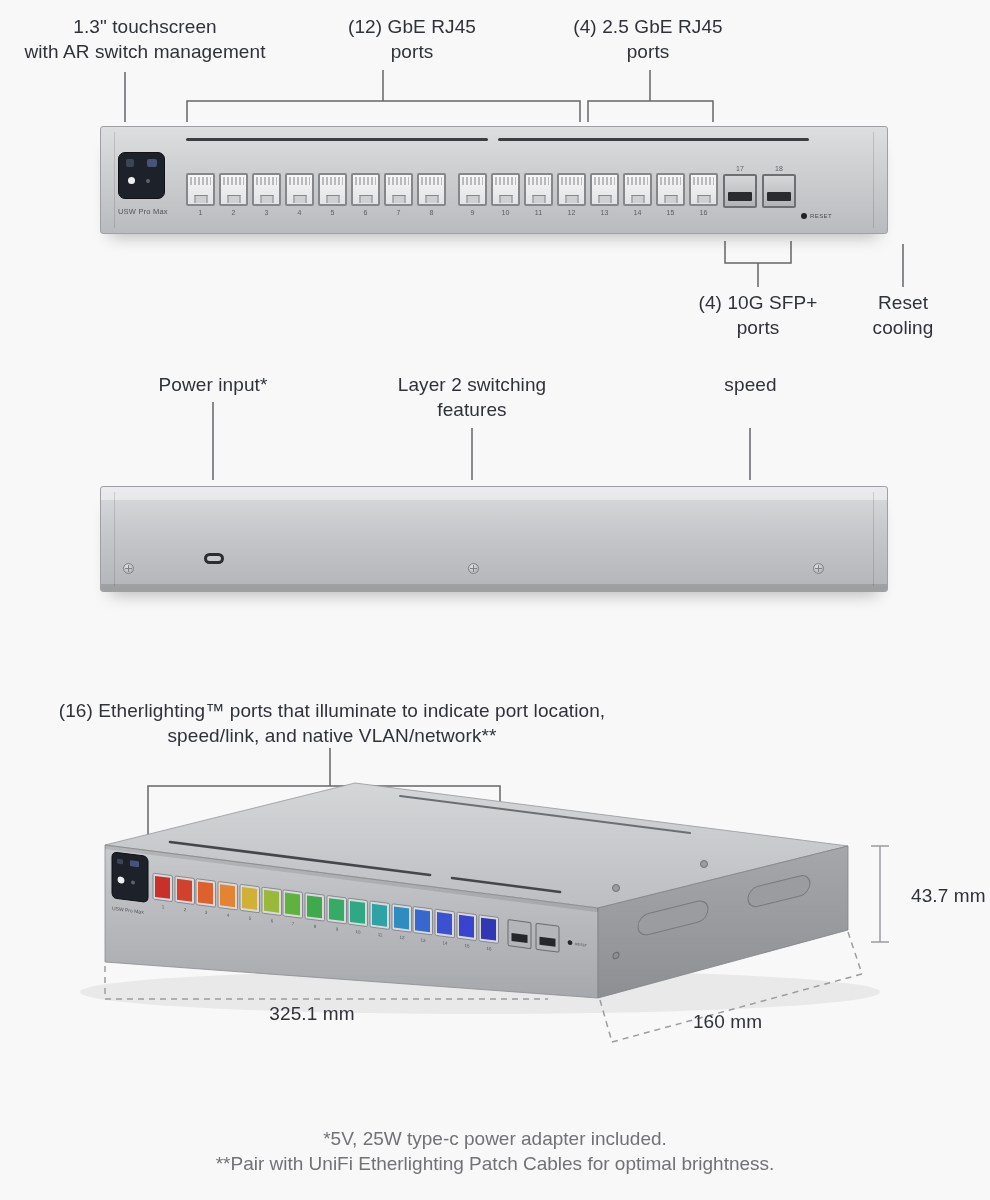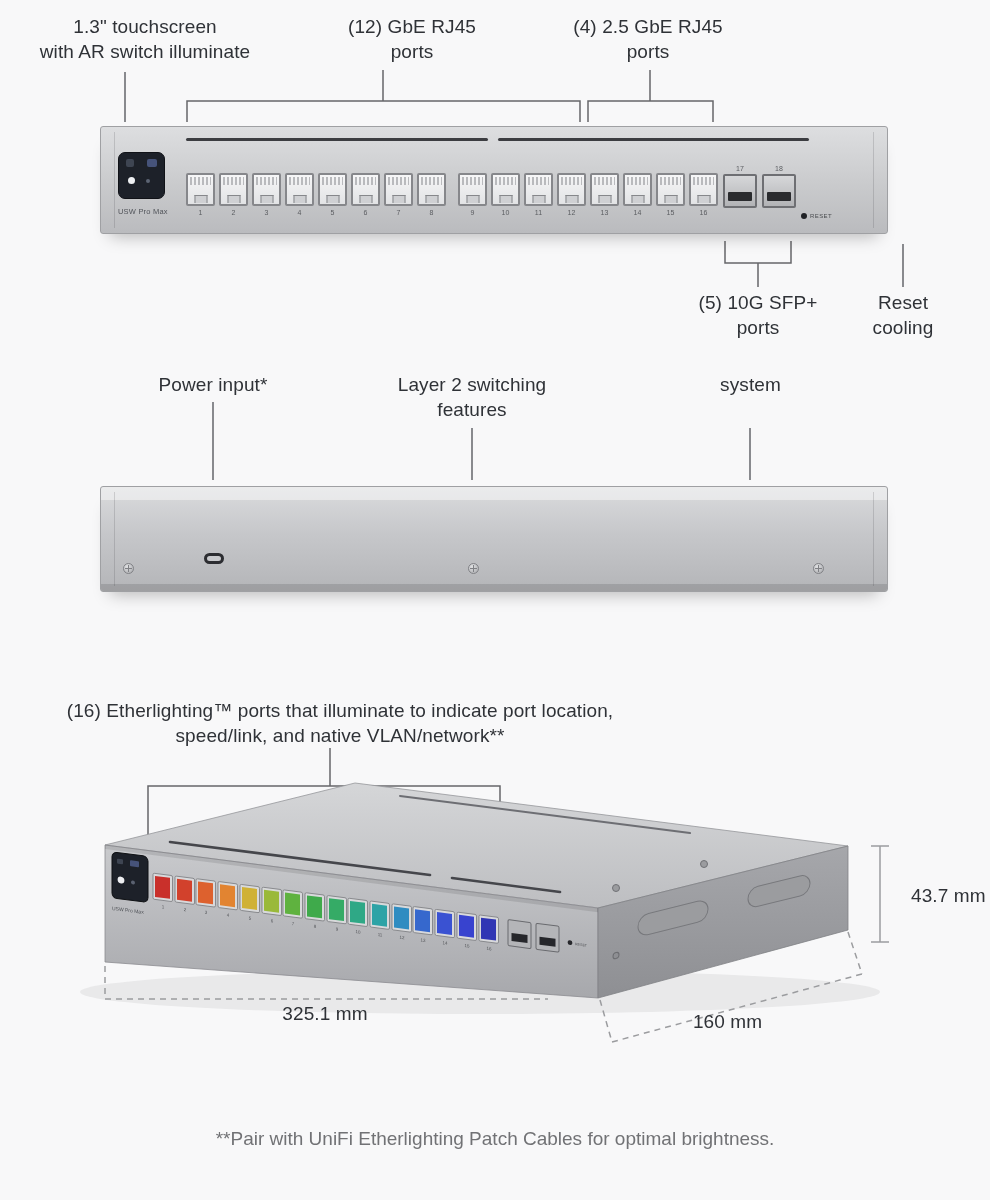--- a/index.html
+++ b/index.html
@@ -334,54 +334,55 @@
     <div class="seam" style="left:13px"></div>
     <div class="seam" style="right:13px"></div>
     <div class="usbc"></div>
     <div class="screw" style="left:22px"></div>
     <div class="screw" style="left:367px"></div>
     <div class="screw" style="left:712px"></div>
   </div>
 
   <div class="ann" style="left:10px;top:14px;width:270px">
     <div>1.3" touchscreen</div>
-    <div>with AR switch illuminate</div>
+    <div>with AR switch management</div>
   </div>
   <div class="ann" style="left:332px;top:14px;width:160px">
     <div>(12) GbE RJ45</div>
     <div>ports</div>
   </div>
   <div class="ann" style="left:568px;top:14px;width:160px">
     <div>(4) 2.5 GbE RJ45</div>
     <div>ports</div>
   </div>
   <div class="ann" style="left:678px;top:290px;width:160px">
-    <div>(5) 10G SFP+</div>
+    <div>(4) 10G SFP+</div>
     <div>ports</div>
   </div>
   <div class="ann" style="left:845px;top:290px;width:116px">
     <div>Reset</div>
     <div>cooling</div>
   </div>
 
   <div class="ann" style="left:133px;top:372px;width:160px">Power input*</div>
   <div class="ann" style="left:377px;top:372px;width:190px">
     <div>Layer 2 switching</div>
     <div>features</div>
   </div>
   <div class="ann" style="left:648px;top:372px;width:205px">
-    <div>system</div>
-  </div>
-
-  <div class="ann" style="left:30px;top:698px;width:620px">
+    <div>speed</div>
+  </div>
+
+  <div class="ann" style="left:22px;top:698px;width:620px">
     <div>(16) Etherlighting™ ports that illuminate to indicate port location,</div>
     <div>speed/link, and native VLAN/network**</div>
   </div>
 
   <div class="ann" style="left:911px;top:883px;width:85px;text-align:left">43.7 mm</div>
-  <div class="ann" style="left:245px;top:1001px;width:160px">325.1 mm</div>
+  <div class="ann" style="left:232px;top:1001px;width:160px">325.1 mm</div>
   <div class="ann" style="left:655px;top:1009px;width:145px">160 mm</div>
 
   <div class="foot">
+    <div>*5V, 25W type-c power adapter included.</div>
     <div>**Pair with UniFi Etherlighting Patch Cables for optimal brightness.</div>
   </div>
 
 </div>
 
 </body></html>

